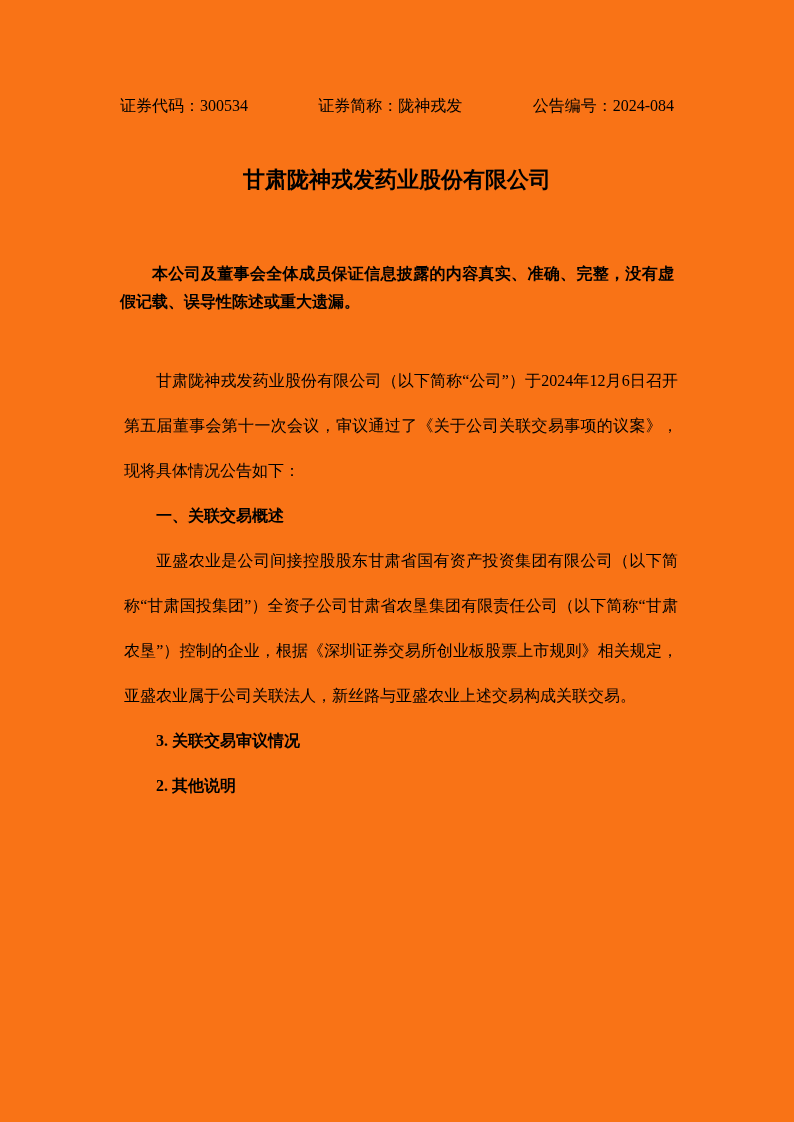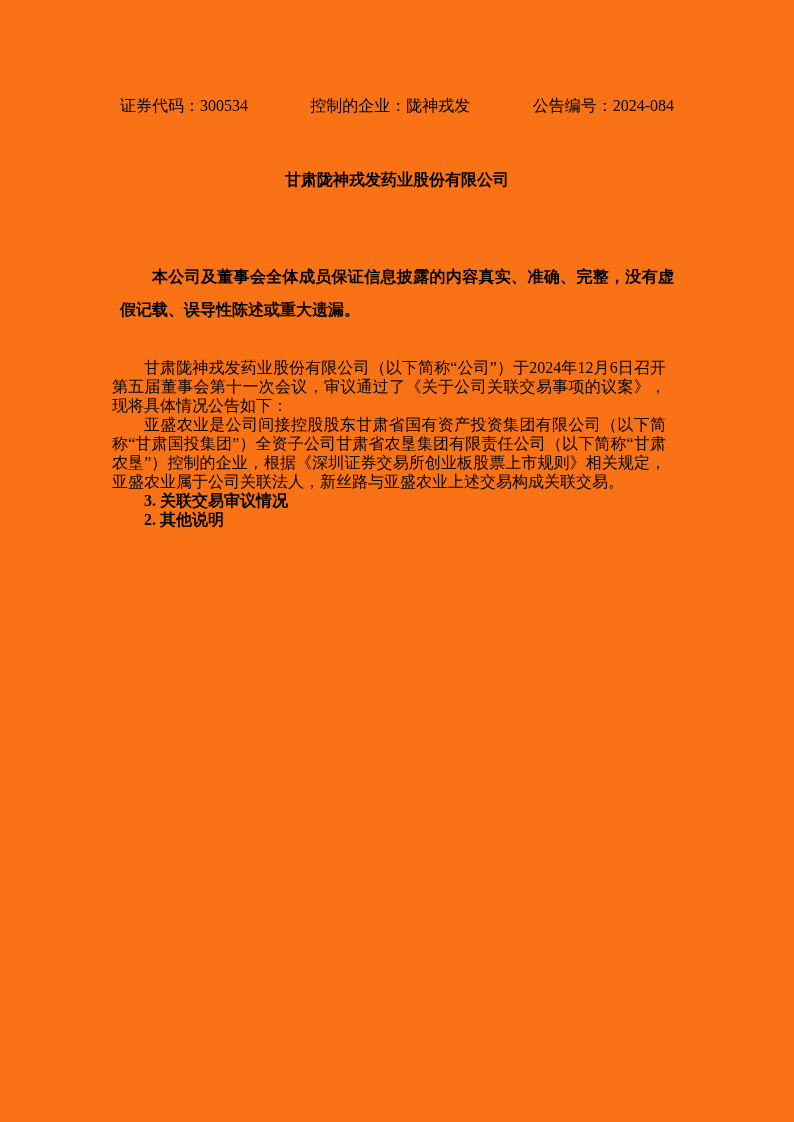--- a/index.html
+++ b/index.html
@@ -27,73 +27,74 @@
     line-height: 20px;
     white-space: nowrap;
   }
   .title-block {
     position: absolute;
     top: 160px;
     left: 0;
     width: 794px;
     text-align: center;
     font-weight: bold;
-    font-size: 16px;
+    font-size: 22px;
     line-height: 39px;
   }
   .notice-block {
     position: absolute;
     top: 260px;
     left: 120px;
     width: 554px;
     font-size: 16px;
     font-weight: bold;
-    line-height: 33px;
+    line-height: 28px;
     text-align: justify;
     text-indent: 2em;
   }
   .body-block {
     position: absolute;
     top: 358px;
-    left: 112px;
+    left: 124px;
     width: 554px;
     font-size: 16px;
-    line-height: 19px;
+    line-height: 45px;
     text-align: justify;
   }
   .body-block p {
     margin: 0;
     text-indent: 2em;
   }
   .body-block .heading {
     margin: 0;
     font-weight: bold;
     text-indent: 2em;
   }
 </style>
 </head>
 <body>
 
 <div class="page">
 
   <div class="header-row">
     <span>证券代码：300534</span>
-    <span>控制的企业：陇神戎发</span>
+    <span>证券简称：陇神戎发</span>
     <span>公告编号：2024-084</span>
   </div>
 
   <div class="title-block">
     <div>甘肃陇神戎发药业股份有限公司</div>
   </div>
 
   <div class="notice-block">本公司及董事会全体成员保证信息披露的内容真实、准确、完整，没有虚假记载、误导性陈述或重大遗漏。</div>
 
   <div class="body-block">
     <p>甘肃陇神戎发药业股份有限公司（以下简称“公司”）于2024年12月6日召开第五届董事会第十一次会议，审议通过了《关于公司关联交易事项的议案》，现将具体情况公告如下：</p>
 
+    <div class="heading">一、关联交易概述</div>
 
 
     <p>亚盛农业是公司间接控股股东甘肃省国有资产投资集团有限公司（以下简称“甘肃国投集团”）全资子公司甘肃省农垦集团有限责任公司（以下简称“甘肃农垦”）控制的企业，根据《深圳证券交易所创业板股票上市规则》相关规定，亚盛农业属于公司关联法人，新丝路与亚盛农业上述交易构成关联交易。</p>
 
     <div class="heading">3. 关联交易审议情况</div>
 
     <div class="heading">2. 其他说明</div>
   </div>
 
 </div>

